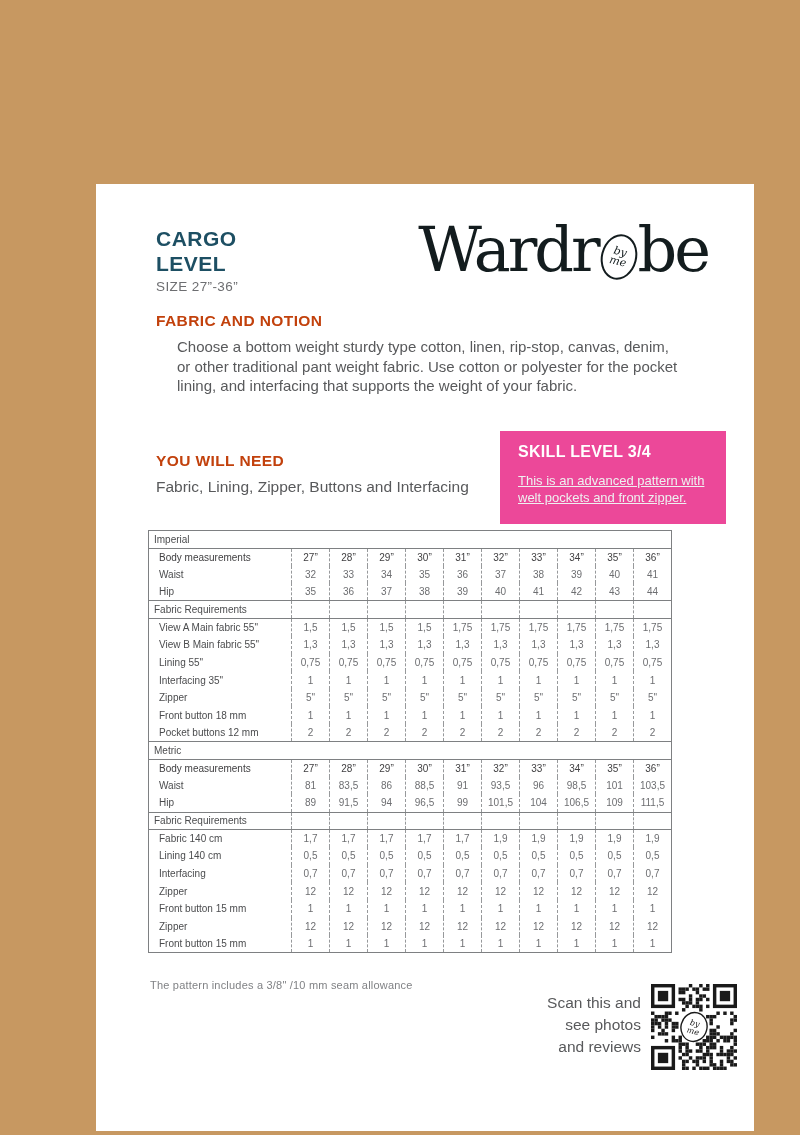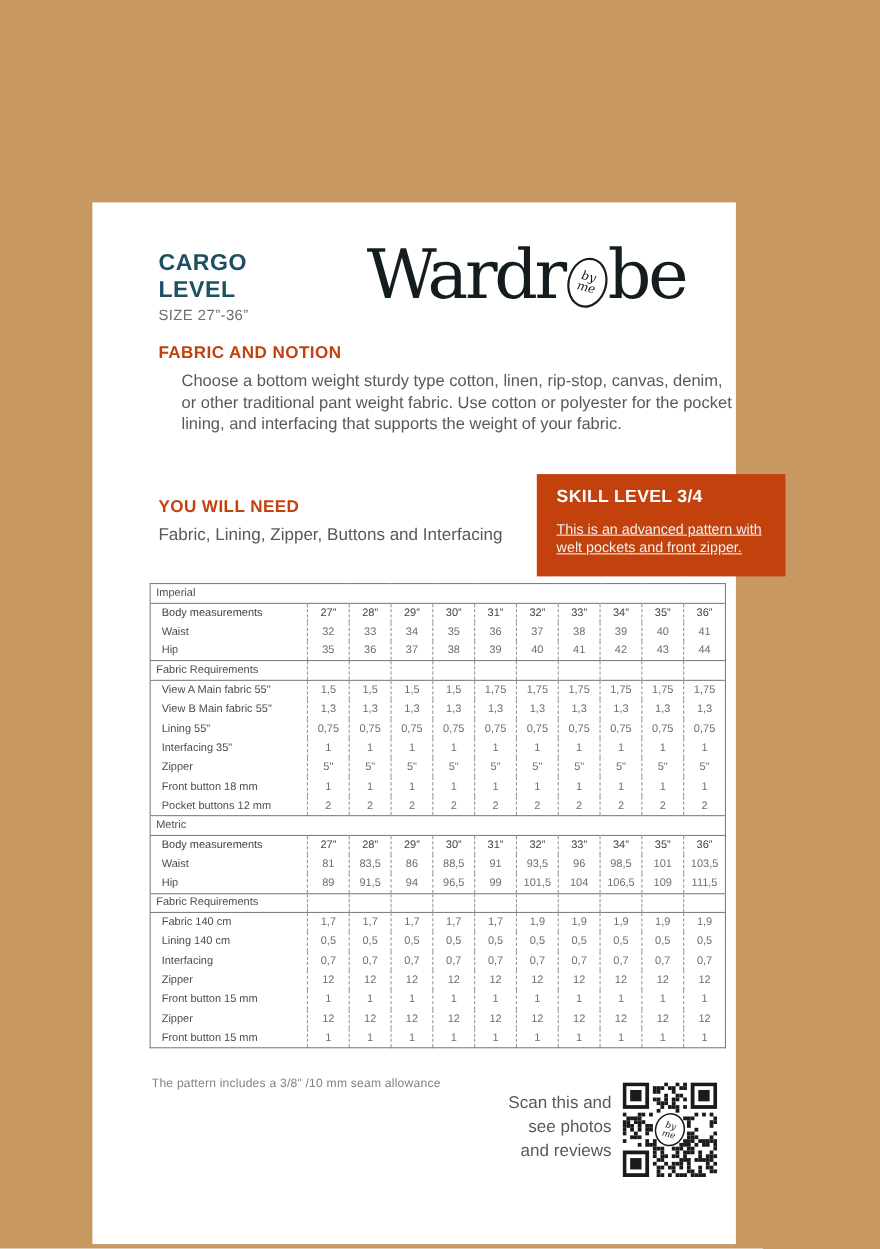--- a/index.html
+++ b/index.html
@@ -4,21 +4,21 @@
 <style>
   * { margin:0; padding:0; box-sizing:border-box; }
   html,body { width:800px; height:1135px; }
   body {
     font-family:"Liberation Sans", sans-serif;
     background:#c79861;
     position:relative;
     overflow:hidden;
   }
   .page {
-    position:absolute; left:84px; top:184px; width:585px; height:947px;
+    position:absolute; left:96px; top:184px; width:658px; height:947px;
     background:#ffffff;
   }
 
   
   .title-block { position:absolute; left:60px; top:42px; }
   .title-main {
     color:#1d4f63; font-size:21px; font-weight:bold; line-height:25px;
     letter-spacing:0.5px;
   }
   .title-size { color:#6d6e71; font-size:13.5px; margin-top:3px; letter-spacing:0.4px; }
@@ -40,21 +40,21 @@
   
   .fabric-section { position:absolute; left:60px; top:128px; width:530px; }
   .h-black { color:#c2410c; font-size:15.5px; font-weight:bold; letter-spacing:0.4px; }
   .body-text { color:#58595b; font-size:15px; line-height:19.5px; margin-top:7px;margin-left:21px; }
 
   
   .need-section { position:absolute; left:60px; top:268px; width:330px; }
   .need-body { color:#58595b; font-size:15.5px; line-height:21px; margin-top:6px; }
   .skill-box {
     position:absolute; left:404px; top:247px; width:226px; height:93px;
-    background:#c2410c; color:#ffffff; padding:12px 16px 0 18px;
+    background:#ec4899; color:#ffffff; padding:12px 16px 0 18px;
   }
   .skill-title { font-size:16px; font-weight:bold; letter-spacing:0.3px; }
   .skill-body { font-size:13px; line-height:16.5px; margin-top:12px; color:#eef1f1;text-decoration:underline; }
 
   
   .table-wrap { position:absolute; left:52px; top:346px; }
   table.sizes {
     border-collapse:collapse; table-layout:fixed; width:524px;
     font-size:10px; color:#6d6e71;
     border:1px solid #7e8082;

